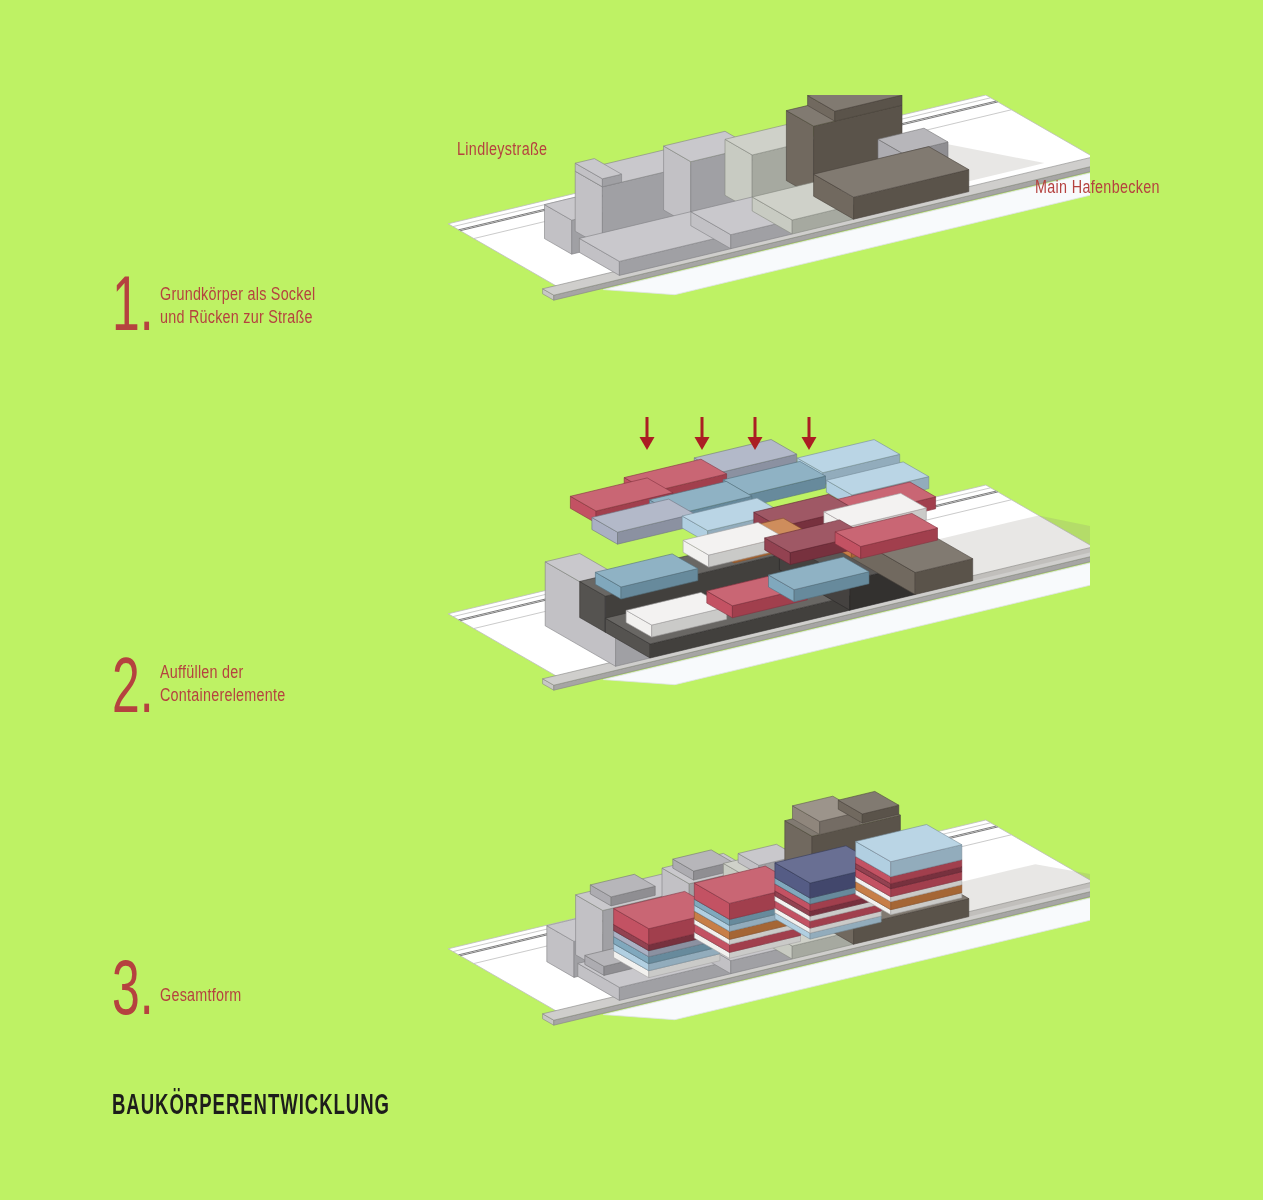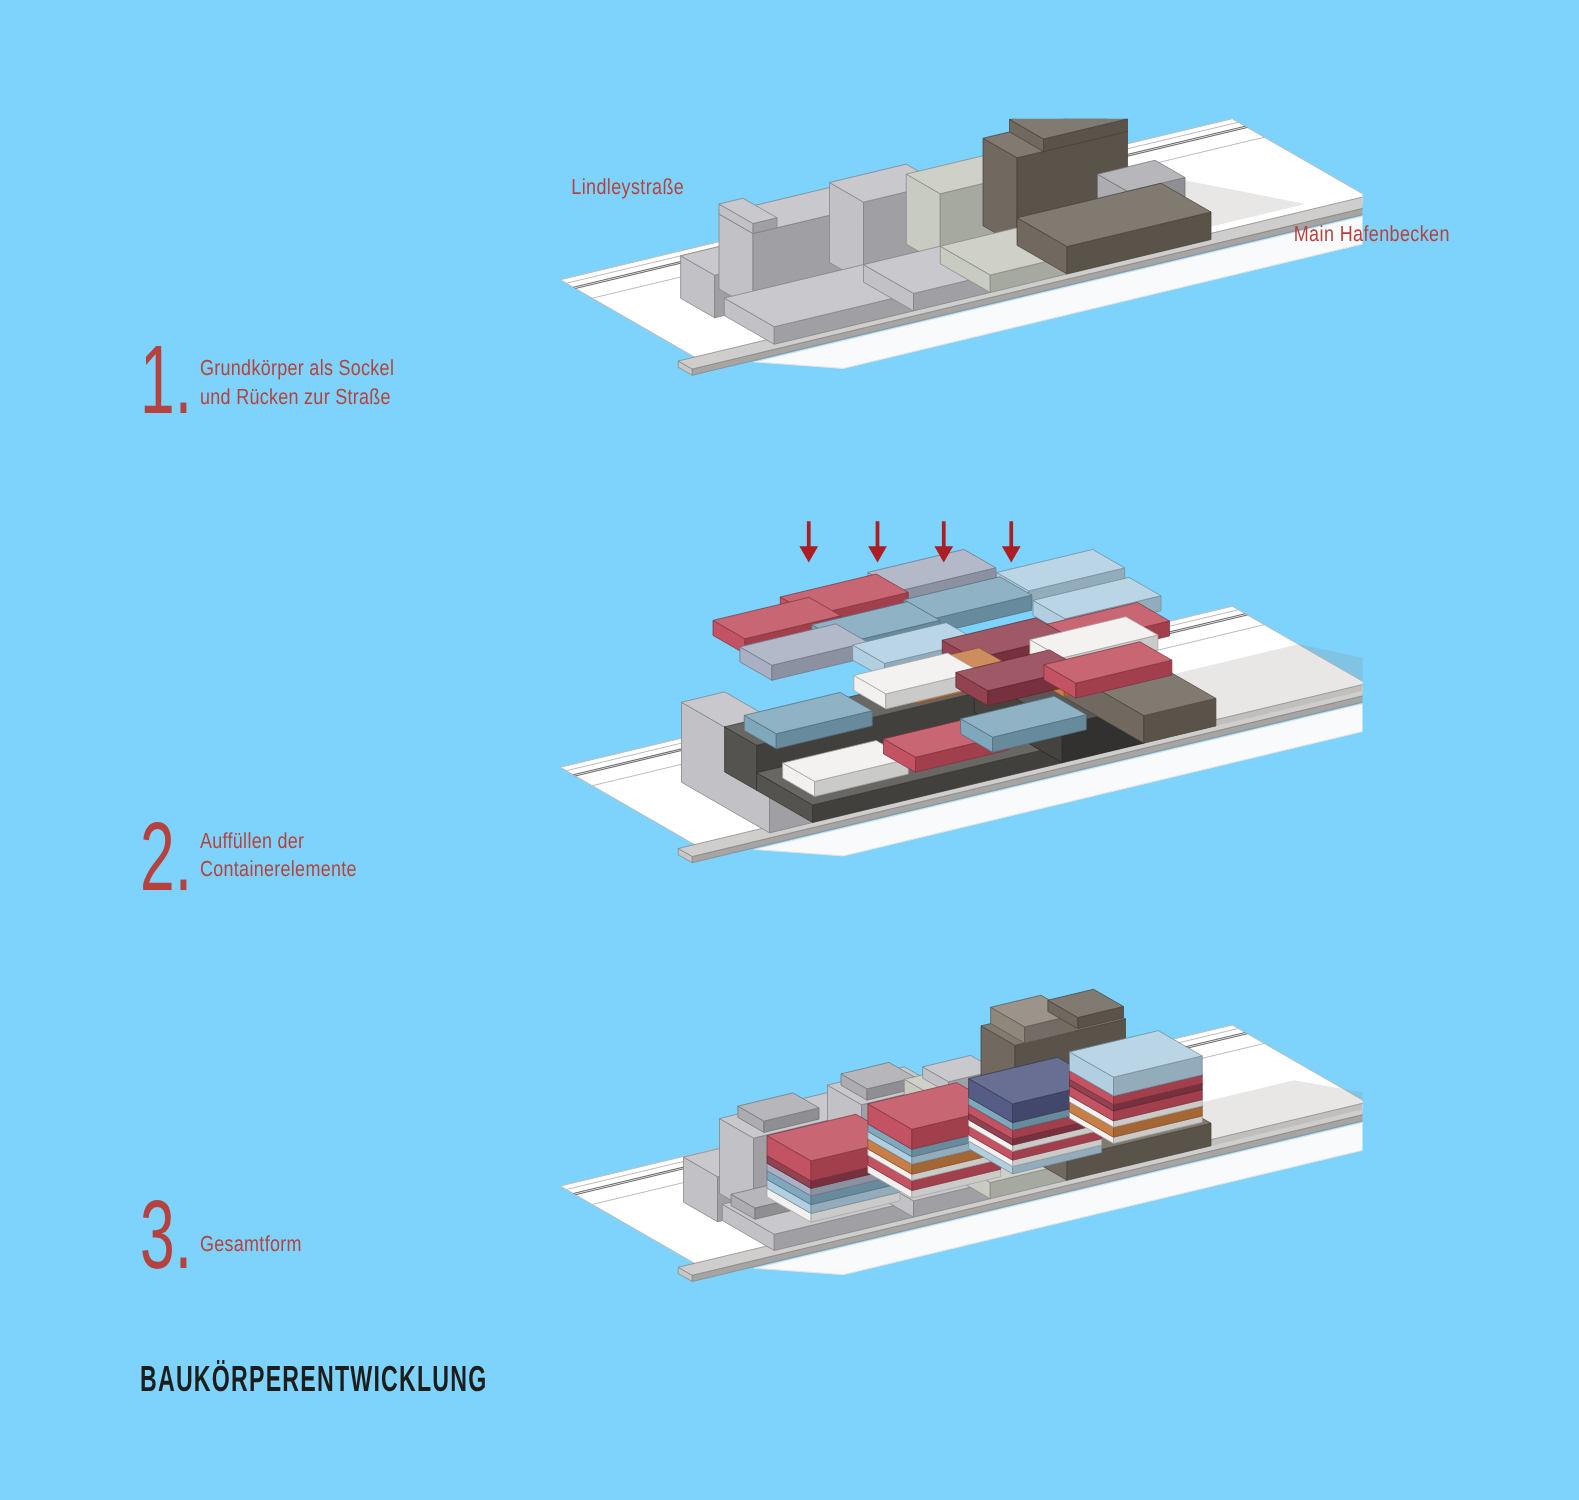--- a/index.html
+++ b/index.html
@@ -1,17 +1,17 @@
 <!DOCTYPE html>
 <html lang="de" style="--accent: #b5423f; --title: #1d1d1b;"><head>
 <meta charset="utf-8">
 <style>
   html,body{margin:0;padding:0;background:#ffffff;}
   body{font-family:"Liberation Sans", sans-serif;}
-  .canvas{position:relative;width:1263px;height:1200px;background:#7dd3fc;overflow:hidden;}
+  .canvas{position:relative;width:1263px;height:1200px;background:#bef264;overflow:hidden;}
   .scene{position:absolute;display:block;}
   .s1{left:430px;top:95px;}
   .s2{left:430px;top:400px;}
   .s3{left:430px;top:790px;}
   .label{position:absolute;font-size:17.5px;color:var(--accent,#b5423f);
          transform:scaleX(0.82);transform-origin:left top;white-space:nowrap;letter-spacing:.4px;}
   .street{left:457px;top:139px;}
   .basin{left:1035px;top:177px;}
   .step{position:absolute;left:0;top:0;width:430px;}
   .num{position:absolute;left:112px;font-size:78px;line-height:78px;font-weight:400;

